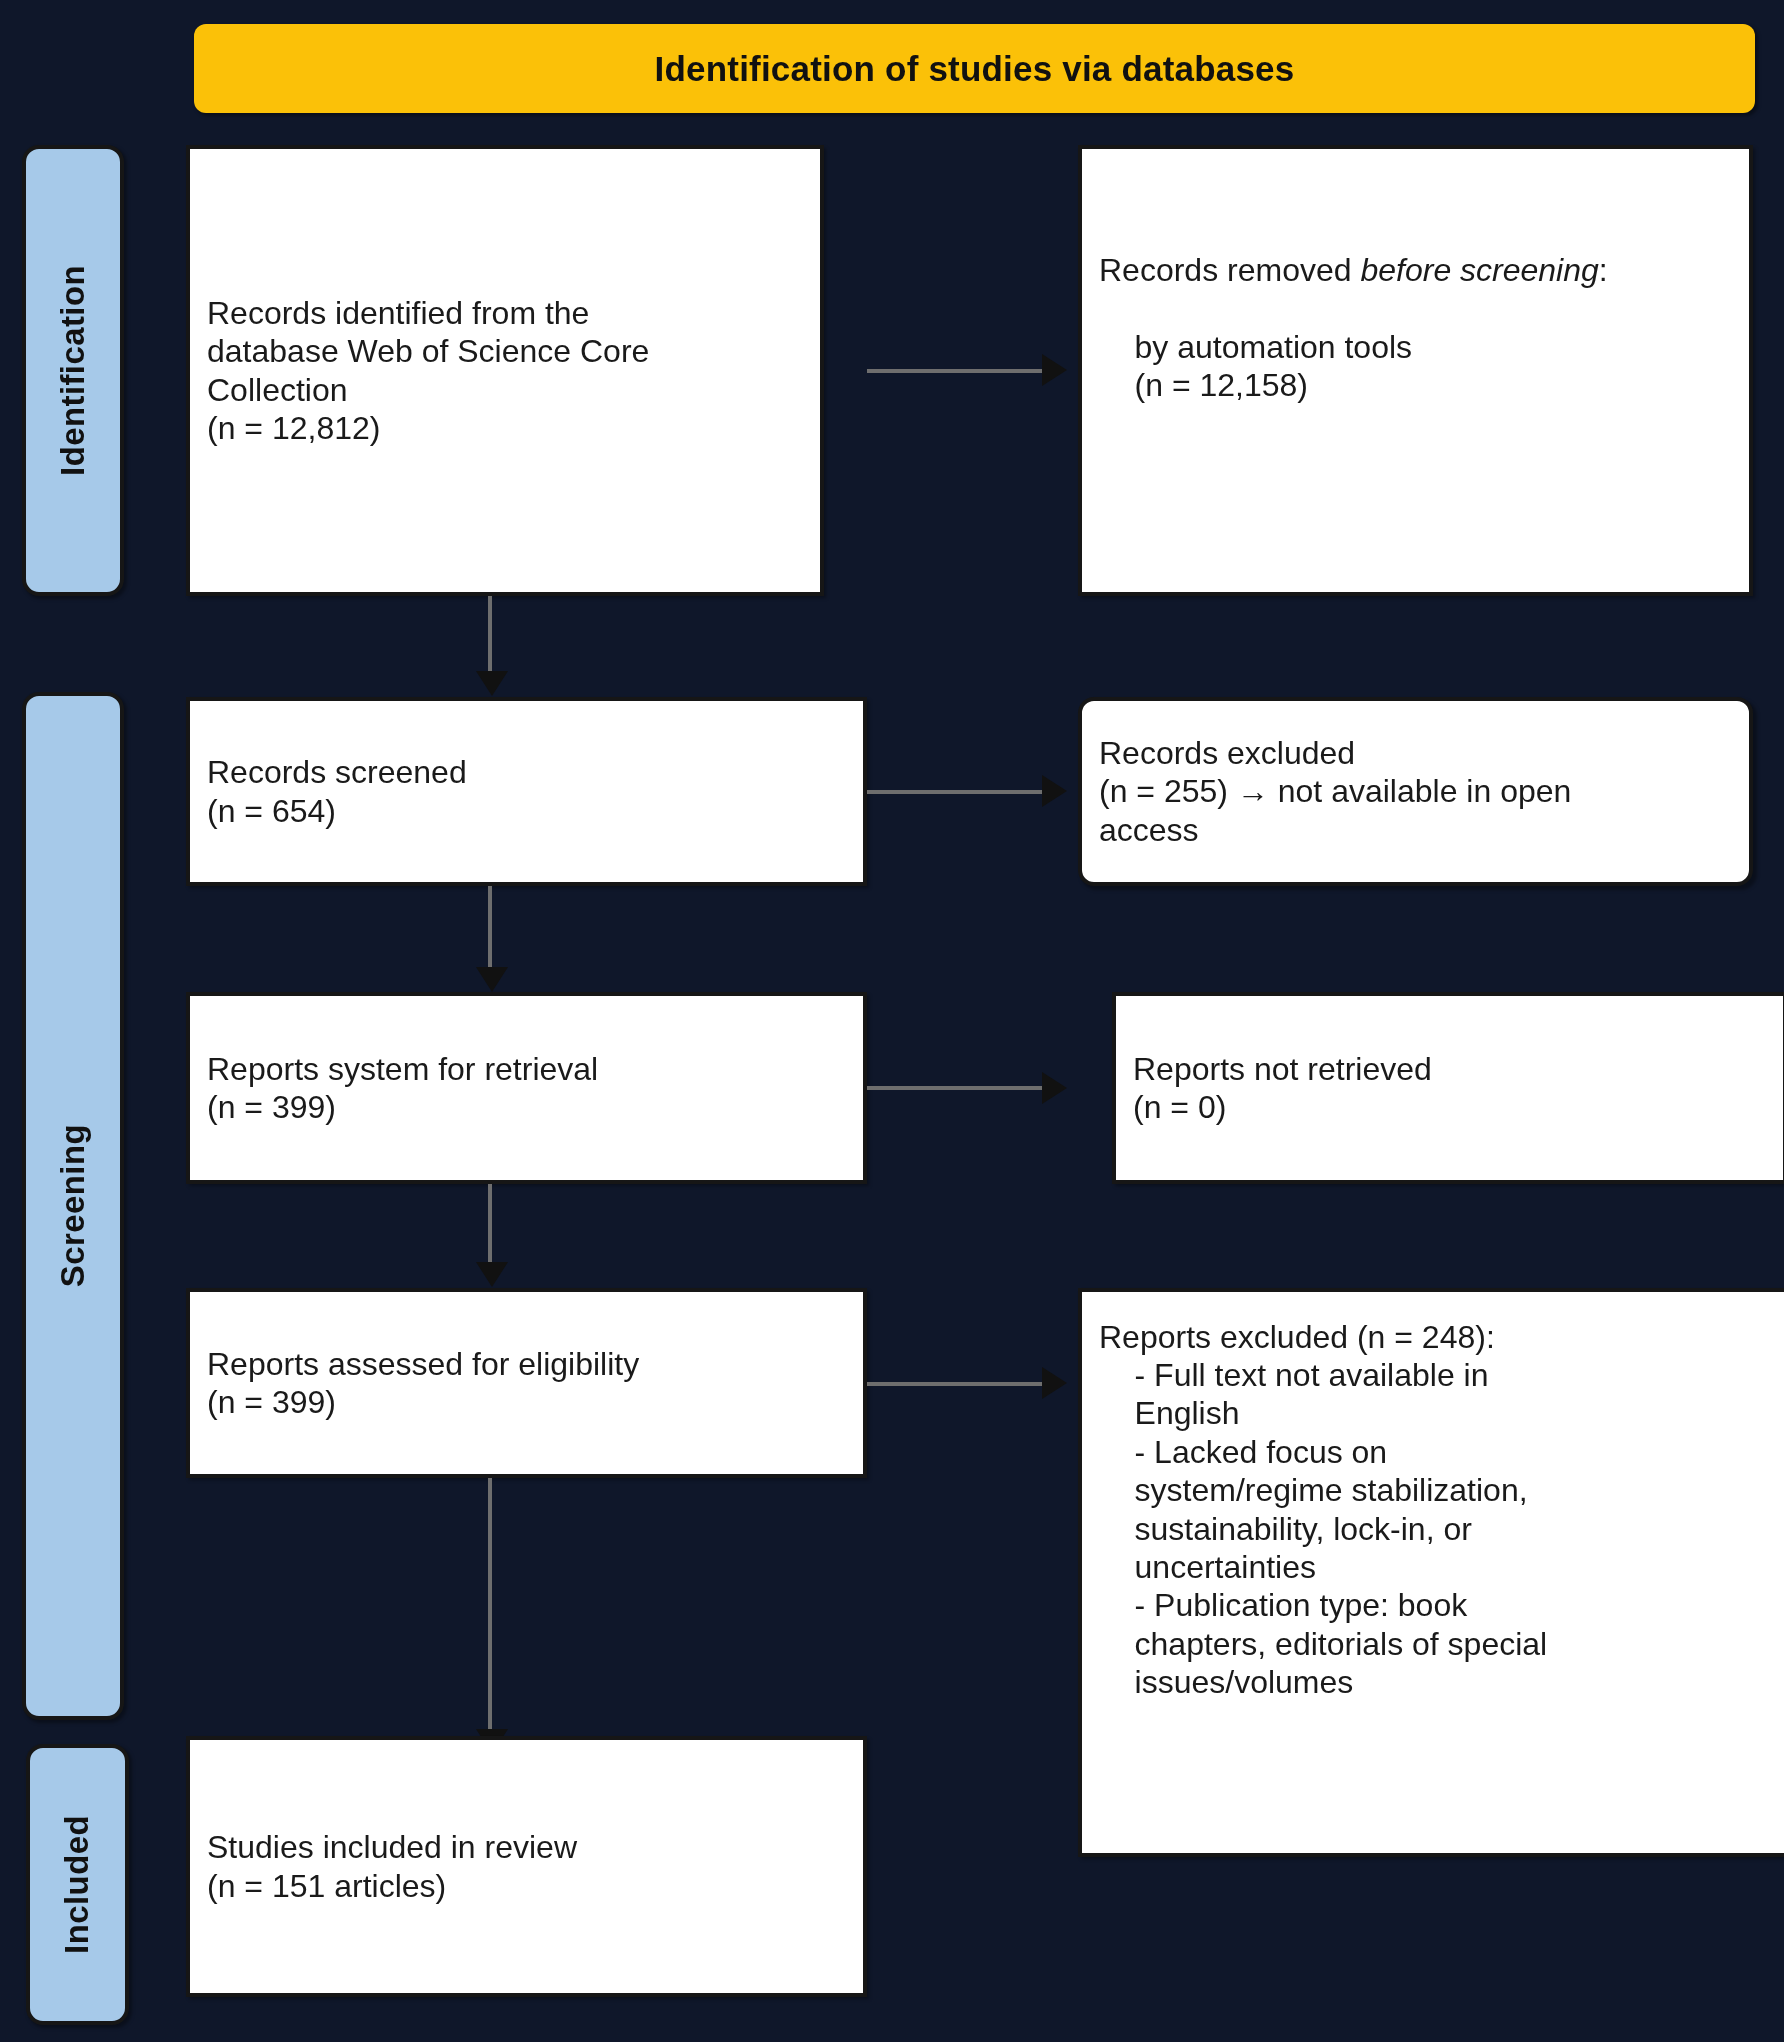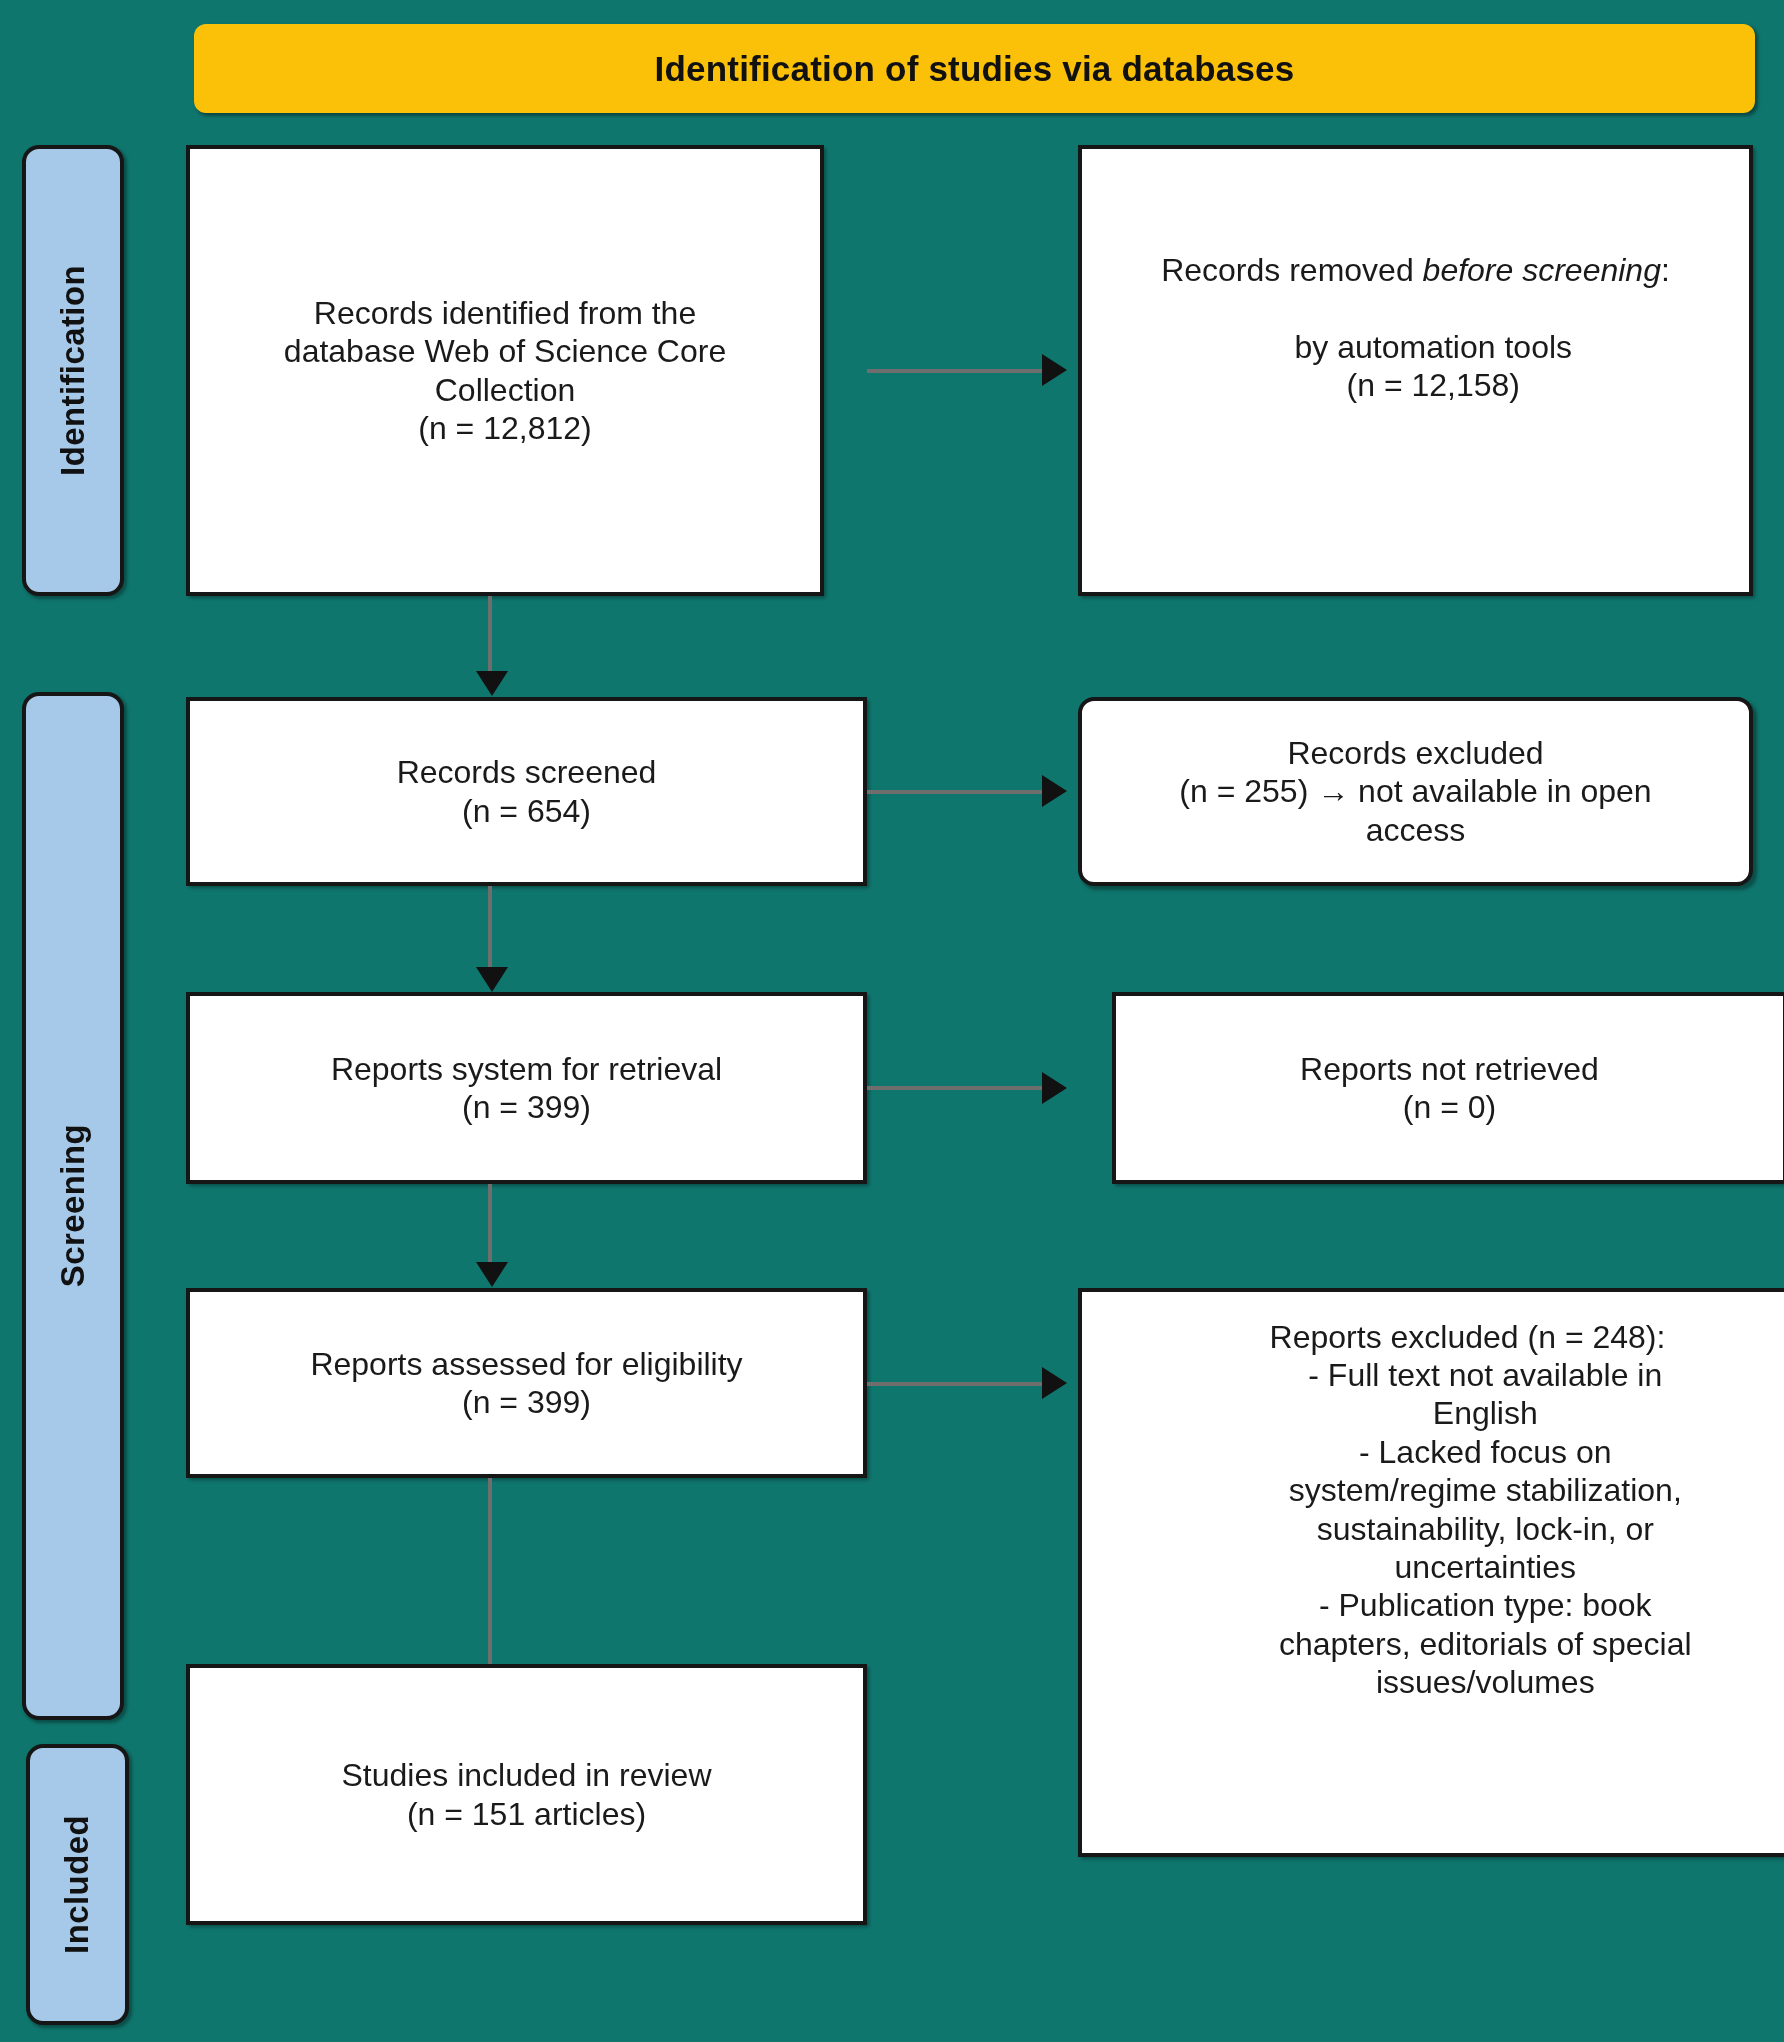--- a/index.html
+++ b/index.html
@@ -7,23 +7,22 @@
     padding: 0;
     background: #ffffff;
   }
   body {
     font-family: "Liberation Sans", sans-serif;
   }
   #canvas {
     position: relative;
     width: 1785px;
     height: 2043px;
-    background: #0f766e;
+    background: #0f172a;
     overflow: hidden;
-    text-align: center;
   }
 
   
   .header-banner {
     position: absolute;
     left: 194px;
     top: 24px;
     width: 1561px;
     height: 89px;
     background: #FBC108;
@@ -82,21 +81,21 @@
     color: #1a1a1a;
     white-space: pre-wrap;
   }
   .flow-box .btext .ital { font-style: italic; margin-top: 48px; }
 
   
   #box-identified  { left: 186px; top: 145px;  width: 638px; height: 451px; }
   #box-screened    { left: 186px; top: 697px;  width: 681px; height: 189px; }
   #box-sought      { left: 186px; top: 992px; width: 681px; height: 192px; }
   #box-assessed    { left: 186px; top: 1288px; width: 681px; height: 190px; }
-  #box-included    { left: 186px; top: 1664px; width: 681px; height: 261px; }
+  #box-included    { left: 186px; top: 1736px; width: 681px; height: 261px; }
 
   
   #box-removed     { left: 1078px; top: 145px;  width: 675px; height: 451px; }
   #box-excluded-1  { left: 1078px; top: 697px;  width: 675px; height: 189px; border-radius: 16px; }
   #box-notretrieved{ left: 1112px; top: 992px; width: 675px; height: 192px; }
   #box-excluded-2  { left: 1078px; top: 1288px; width: 779px; height: 569px; }
 
   
   #box-removed, #box-excluded-2 { justify-content: flex-start; }
   #box-removed  .btext { margin-top: 102px; }

